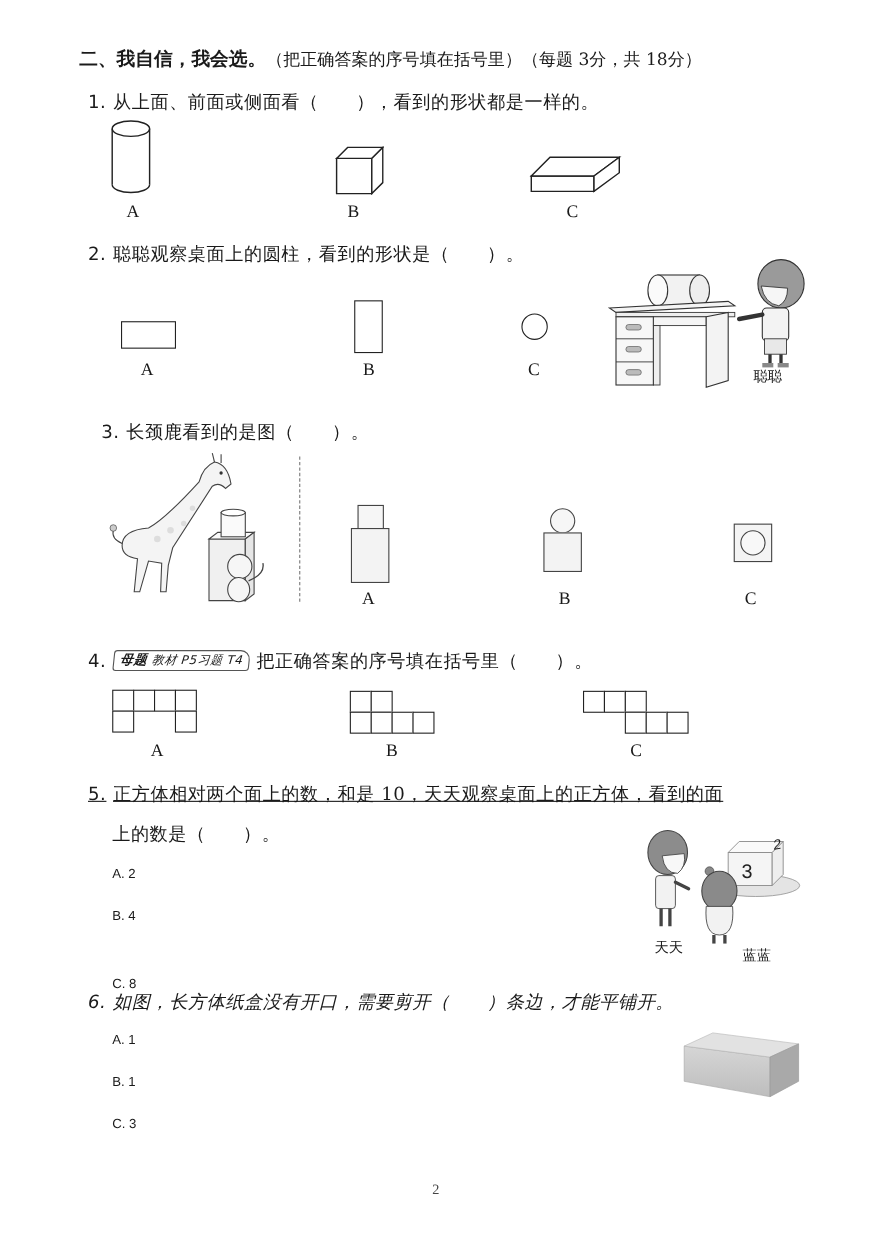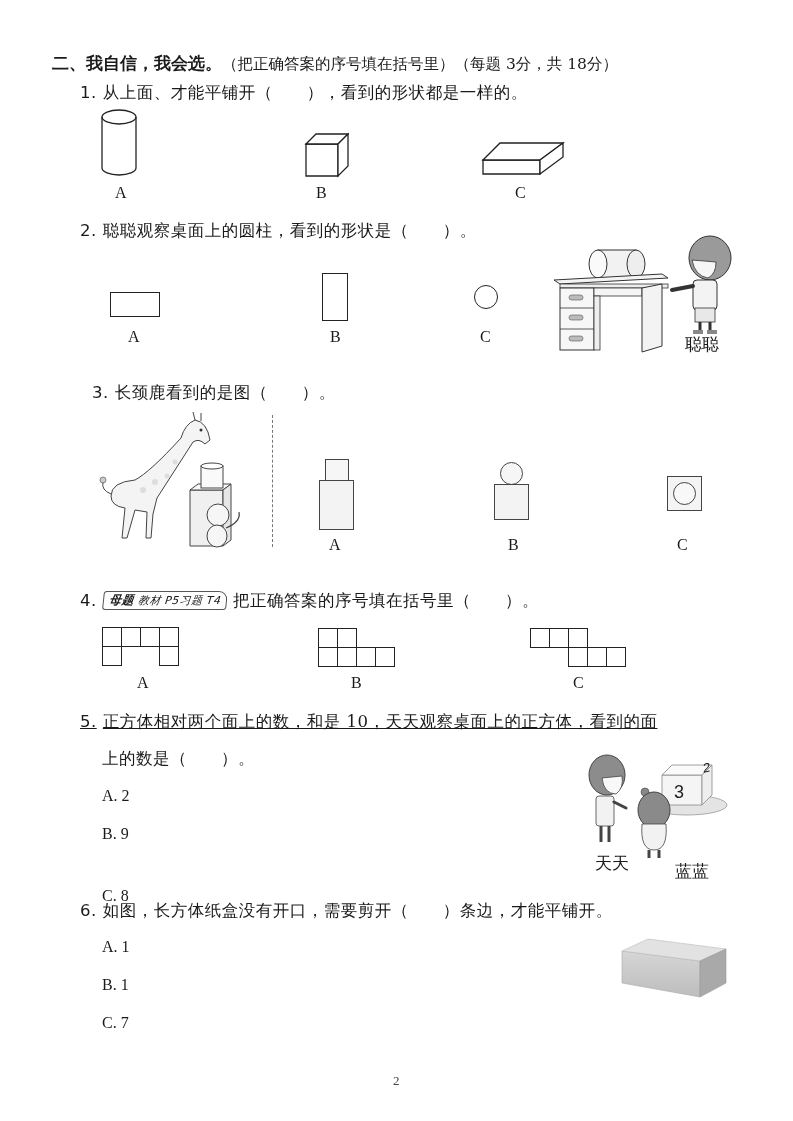--- a/index.html
+++ b/index.html
@@ -3,52 +3,51 @@
   <meta charset="utf-8">
   <style>
     html, body { margin: 0; padding: 0; background: #ffffff; }
     body {
       width: 793px; height: 1121px; position: relative; overflow: hidden;
       font-family: "DejaVu Serif", "Liberation Serif", serif;
       color: #1a1a1a;
     }
     .abs { position: absolute; }
     .section-title {
-      left: 52px; top: 42px; font-size: 17px; white-space: nowrap;
+      left: 72px; top: 42px; font-size: 17px; white-space: nowrap;
       font-family: "DejaVu Sans", sans-serif;
-      margin-top: 10px;
     }
     .section-title .bold { font-weight: bold; }
     .section-title .note { font-family: "DejaVu Serif", serif; font-size: 15.5px; }
     .q {
       font-size: 16.5px; white-space: nowrap; letter-spacing: 0.5px;
     }
     .q .num { font-family: "DejaVu Sans", sans-serif; margin-right: 6px; }
     .opt-label { font-size: 16px; font-family: "Liberation Serif", serif; }
-    .choice { font-size: 16px; font-family: Liberation Serif, serif; white-space: nowrap; text-align: right; }
+    .choice { font-size: 12px; font-family: Liberation Sans, sans-serif; white-space: nowrap; text-align: right; }
     .tag {
       display: inline-block; border: 1px solid #555; border-radius: 3px 9px 3px 3px;
       font-size: 11px; padding: 0 5px; font-style: italic; margin-right: 6px;
       font-family: "DejaVu Sans", sans-serif; vertical-align: 2px; transform: skewX(-6deg);
     }
     .tag b { font-weight: bold; font-size: 12px; }
     .net { position: absolute; }
     .cell { position: absolute; width: 20px; height: 20px; border: 1.3px solid #222; box-sizing: border-box; background: #fff; }
     .page-num { left: 393px; top: 1073px; font-size: 13px; color: #444; font-family: "Liberation Serif", serif; }
-    .caption { font-size: 17px; font-family: Liberation Serif, serif; }
+    .caption { font-size: 13px; font-family: Liberation Serif, serif; }
   </style>
 </head>
 <body>
 
 <div class="abs section-title">
   <span class="bold">二、我自信，我会选。</span><span class="note">（把正确答案的序号填在括号里）（每题 3分，共 18分）</span>
 </div>
 
 <div class="abs q" style="left:80px; top:82px;">
-  <span class="num">1.</span><span>从上面、才能平铺开（　　），看到的形状都是一样的。</span>
+  <span class="num">1.</span><span>从上面、前面或侧面看（　　），看到的形状都是一样的。</span>
 </div>
 <svg class="abs" style="left:98px; top:108px;" width="42" height="70">
   <ellipse cx="21" cy="9" rx="17" ry="7" fill="#fff" stroke="#222" stroke-width="1.3"></ellipse>
   <line x1="4" y1="9" x2="4" y2="60" stroke="#222" stroke-width="1.3"></line>
   <line x1="38" y1="9" x2="38" y2="60" stroke="#222" stroke-width="1.3"></line>
   <path d="M4 60 A17 7 0 0 0 38 60" fill="none" stroke="#222" stroke-width="1.3"></path>
 </svg>
 <div class="abs opt-label" style="left:115px; top:184px;">A</div>
 <svg class="abs" style="left:303px; top:132px;" width="46" height="46">
   <polygon points="3,12 35,12 35,44 3,44" fill="#fff" stroke="#222" stroke-width="1.3"></polygon>
@@ -176,21 +175,21 @@
   <div class="cell" style="left:57px; top:19px;"></div>
   <div class="cell" style="left:76px; top:19px;"></div>
 </div>
 <div class="abs opt-label" style="left:573px; top:674px;">C</div>
 
 <div class="abs q" style="left:80px; top:711px;text-decoration:underline;">
   <span class="num">5.</span><span>正方体相对两个面上的数，和是 10，天天观察桌面上的正方体，看到的面</span>
 </div>
 <div class="abs q" style="left:102px; top:748px;">上的数是（　　）。</div>
 <div class="abs choice" style="left:102px; top:787px;">A.  2</div>
-<div class="abs choice" style="left:102px; top:825px;">B.  9</div>
+<div class="abs choice" style="left:102px; top:825px;">B.  4</div>
 <div class="abs choice" style="left:102px; top:863px;margin-top:24px;">C.  8</div>
 <svg class="abs" style="left:582px; top:750px;" width="150" height="108">
 
   <ellipse cx="105" cy="55" rx="40" ry="10" fill="#e4e4e4" stroke="#999" stroke-width="0.8"></ellipse>
 
   <polygon points="80,25 120,25 120,55 80,55" fill="#f5f5f5" stroke="#888" stroke-width="0.8"></polygon>
   <polygon points="80,25 90,15 130,15 120,25" fill="#fafafa" stroke="#888" stroke-width="0.8"></polygon>
   <polygon points="120,25 130,15 130,45 120,55" fill="#eee" stroke="#888" stroke-width="0.8"></polygon>
   <text x="92" y="48" font-size="18" font-family="Liberation Sans, sans-serif" fill="#222">3</text>
   <text x="121" y="44" font-size="13" font-family="Liberation Sans, sans-serif" fill="#222" transform="skewY(-10)">2</text>
@@ -204,26 +203,26 @@
 
   <circle cx="63" cy="42" r="4" fill="#888" stroke="#444" stroke-width="0.6"></circle>
   <ellipse cx="72" cy="60" rx="16" ry="18" fill="#8a8a8a" stroke="#444" stroke-width="1"></ellipse>
   <path d="M60 74 Q58 100 72 100 Q86 100 84 74 Z" fill="#f2f2f2" stroke="#444" stroke-width="0.8"></path>
   <line x1="67" y1="100" x2="67" y2="108" stroke="#444" stroke-width="3"></line>
   <line x1="77" y1="100" x2="77" y2="108" stroke="#444" stroke-width="3"></line>
 </svg>
 <div class="abs caption" style="left:595px; top:852px;">天天</div>
 <div class="abs caption" style="left:675px; top:860px;">蓝蓝</div>
 
-<div class="abs q" style="left:80px; top:900px;">
+<div class="abs q" style="left:80px; top:900px;font-style:italic;">
   <span class="num">6.</span><span>如图，长方体纸盒没有开口，需要剪开（　　）条边，才能平铺开。</span>
 </div>
 <div class="abs choice" style="left:102px; top:938px;">A.  1</div>
 <div class="abs choice" style="left:102px; top:976px;">B.  1</div>
-<div class="abs choice" style="left:102px; top:1014px;">C.  7</div>
+<div class="abs choice" style="left:102px; top:1014px;">C.  3</div>
 <svg class="abs" style="left:620px; top:935px;" width="108" height="66">
   <defs>
     <linearGradient id="boxFront" x1="0" y1="0" x2="0" y2="1">
       <stop offset="0" stop-color="#d6d6d6"></stop>
         <stop offset="1" stop-color="#bdbdbd"></stop>
     </linearGradient>
   </defs>
   <polygon points="2,16 80,26 80,62 2,48" fill="url(#boxFront)" stroke="#aaa" stroke-width="0.6"></polygon>
   <polygon points="2,16 28,4 106,14 80,26" fill="#e2e2e2" stroke="#bbb" stroke-width="0.6"></polygon>
   <polygon points="80,26 106,14 106,48 80,62" fill="#a9a9a9" stroke="#999" stroke-width="0.6"></polygon>

